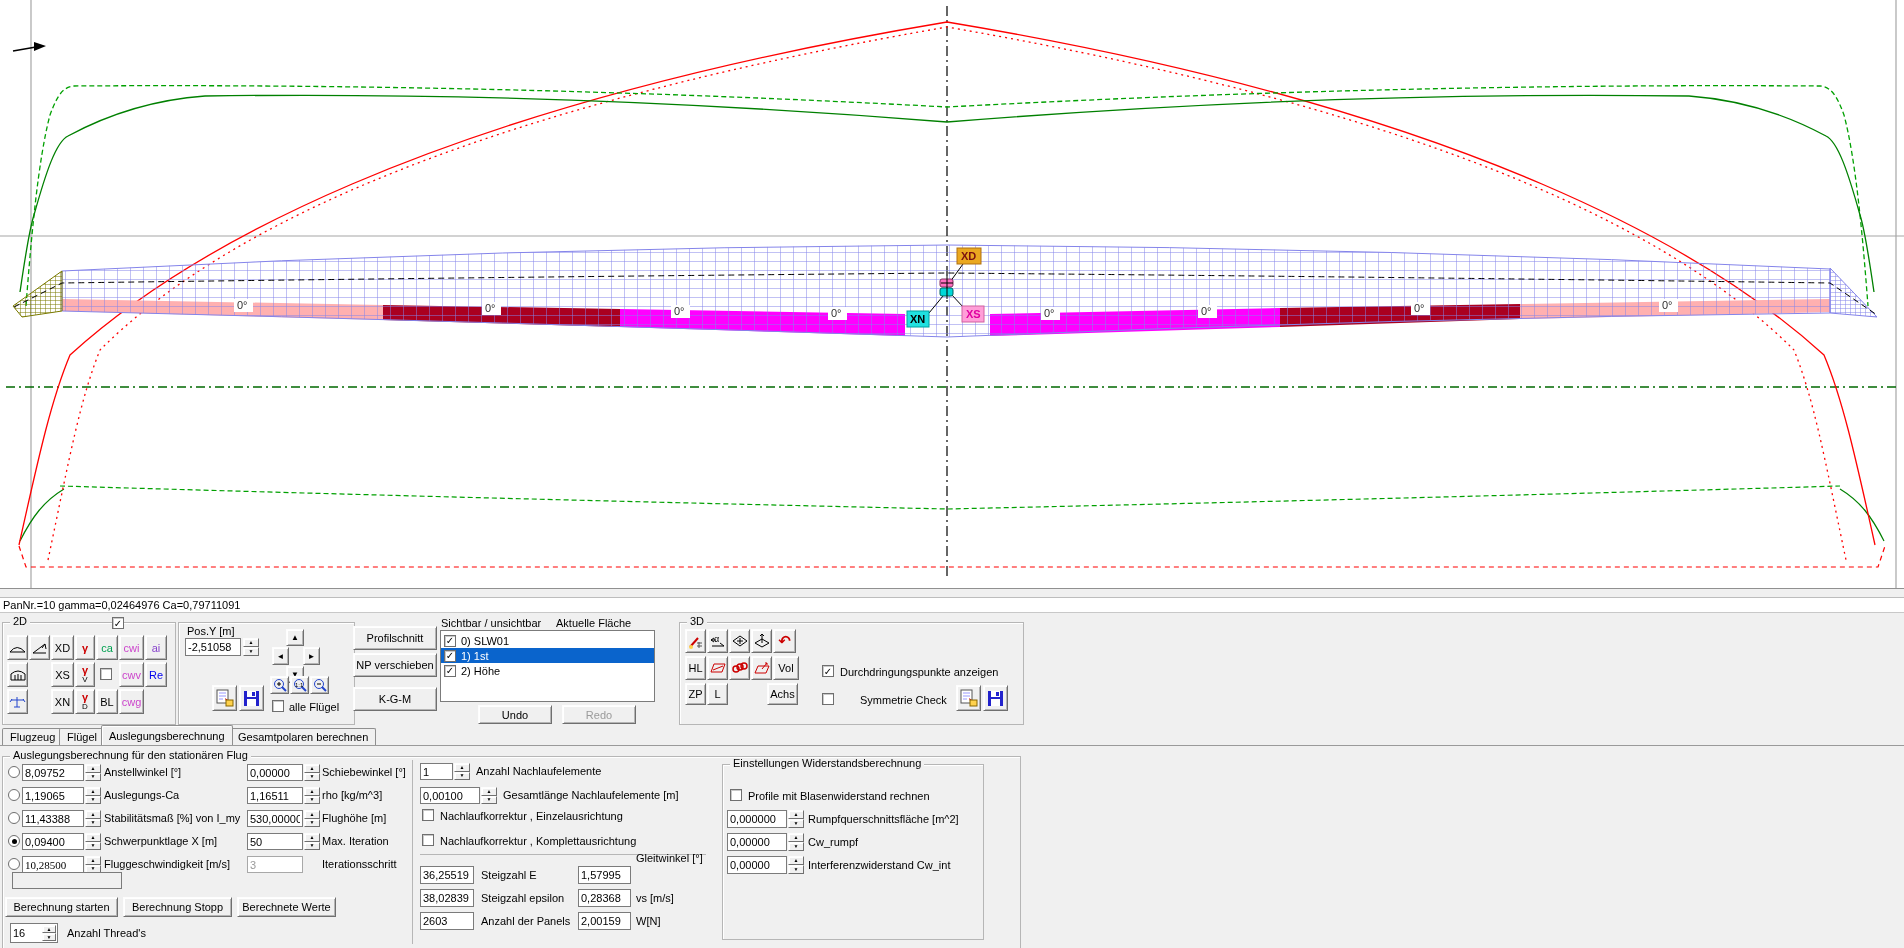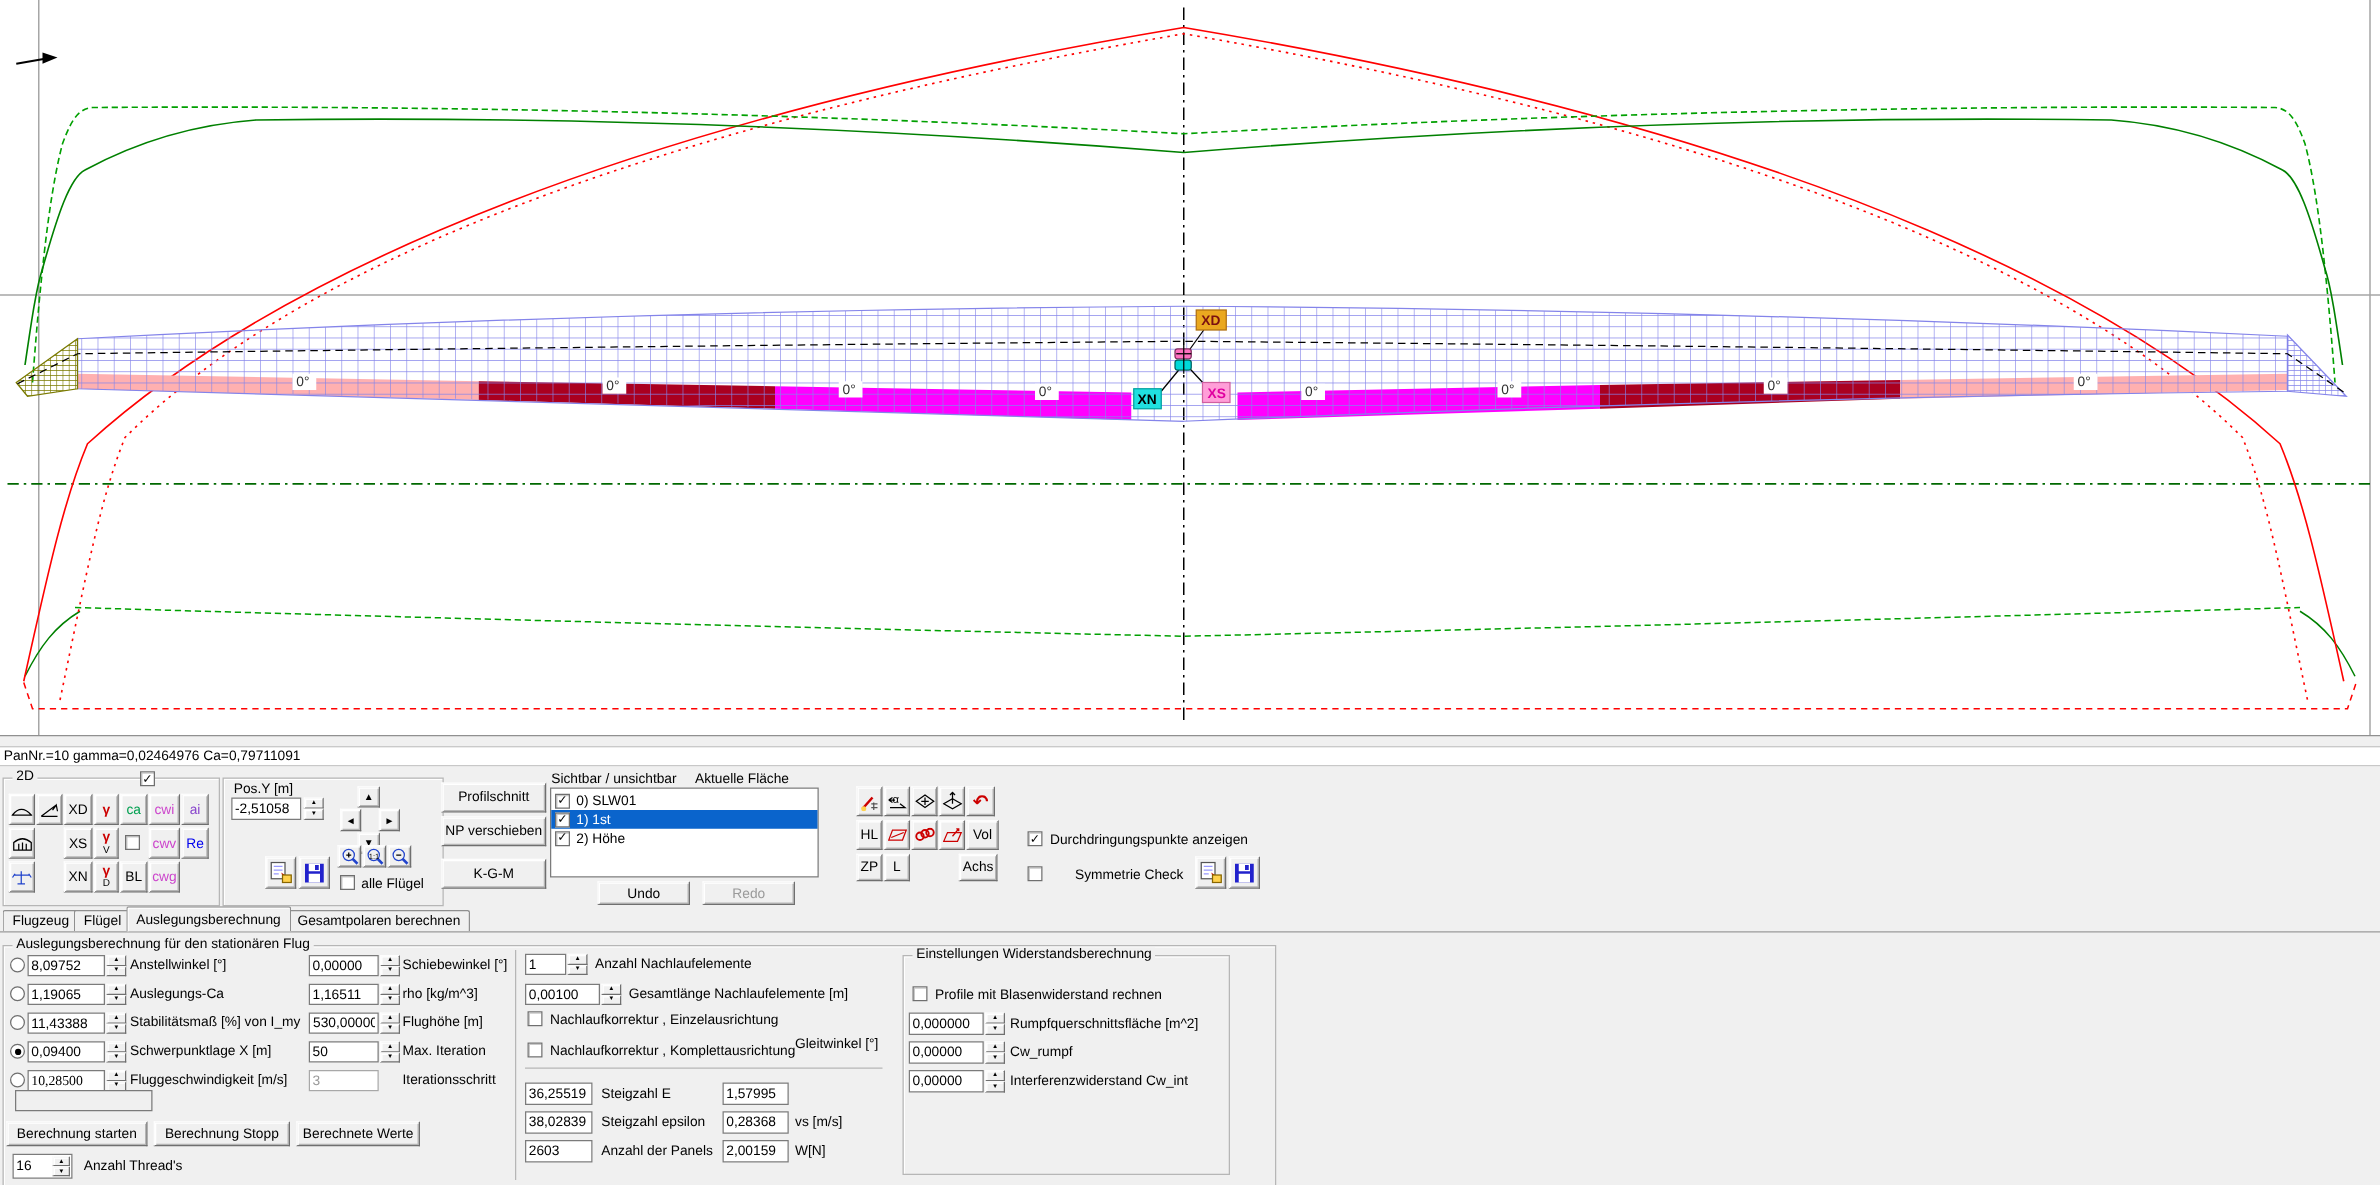--- a/index.html
+++ b/index.html
@@ -292,20 +292,23 @@
       <span>2) Höhe</span>
     </div>
   </div>
   <div class="abs btn" style="left:478px;top:92px;width:74px;height:19px;">
       <span>Undo</span>
     </div>
   <div class="abs btn dis" style="left:562px;top:92px;width:74px;height:19px;">
       <span>Redo</span>
     </div>
 
+  <div class="abs gb" style="left:679px;top:9px;width:343px;height:101px;">
+    <span class="lg">3D</span>
+  </div>
 
   <div class="abs btn" style="left:685px;top:16px;width:21px;height:24px;">
     <svg width="15" height="15">
         <path d="M2,13 L10,4" stroke="#cc0000" stroke-width="2"></path>
         <circle cx="3" cy="13" r="2" fill="#ffd24d"></circle>
         <path d="M9,9 H14 M9,12 H14 M11,8 V14" stroke="#555"></path>
       </svg>
   </div>
   <div class="abs btn" style="left:707px;top:16px;width:21px;height:24px;">
     <svg width="16" height="15">
@@ -497,21 +500,21 @@
 <span class="abs cb" style="left:422px;top:809px;"></span>
 <span class="abs lbl" style="left:440px;top:810px;">Nachlaufkorrektur , Einzelausrichtung</span>
 <span class="abs cb" style="left:422px;top:834px;"></span>
 <span class="abs lbl" style="left:440px;top:835px;">Nachlaufkorrektur , Komplettausrichtung</span>
 
 <div class="abs hline" style="left:420px;top:854px;width:286px;"></div>
 
 <input class="abs edit" readonly="" style="left: 420px; top: 866px; width: 54px; height: 18px;" value="36,25519">
 <span class="abs lbl" style="left:481px;top:869px;">Steigzahl E</span>
 <input class="abs edit" readonly="" style="left: 578px; top: 866px; width: 53px; height: 18px;" value="1,57995">
-<span class="abs lbl" style="left:636px;top:829px;">Gleitwinkel [°]</span>
+<span class="abs lbl" style="left:636px;top:852px;">Gleitwinkel [°]</span>
 
 <input class="abs edit" readonly="" style="left: 420px; top: 889px; width: 54px; height: 18px;" value="38,02839">
 <span class="abs lbl" style="left:481px;top:892px;">Steigzahl epsilon</span>
 <input class="abs edit" readonly="" style="left: 578px; top: 889px; width: 53px; height: 18px;" value="0,28368">
 <span class="abs lbl" style="left:636px;top:892px;">vs [m/s]</span>
 
 <input class="abs edit" readonly="" style="left: 420px; top: 912px; width: 54px; height: 18px;" value="2603">
 <span class="abs lbl" style="left:481px;top:915px;">Anzahl der Panels</span>
 <input class="abs edit" readonly="" style="left: 578px; top: 912px; width: 53px; height: 18px;" value="2,00159">
 <span class="abs lbl" style="left:636px;top:915px;">W[N]</span>

